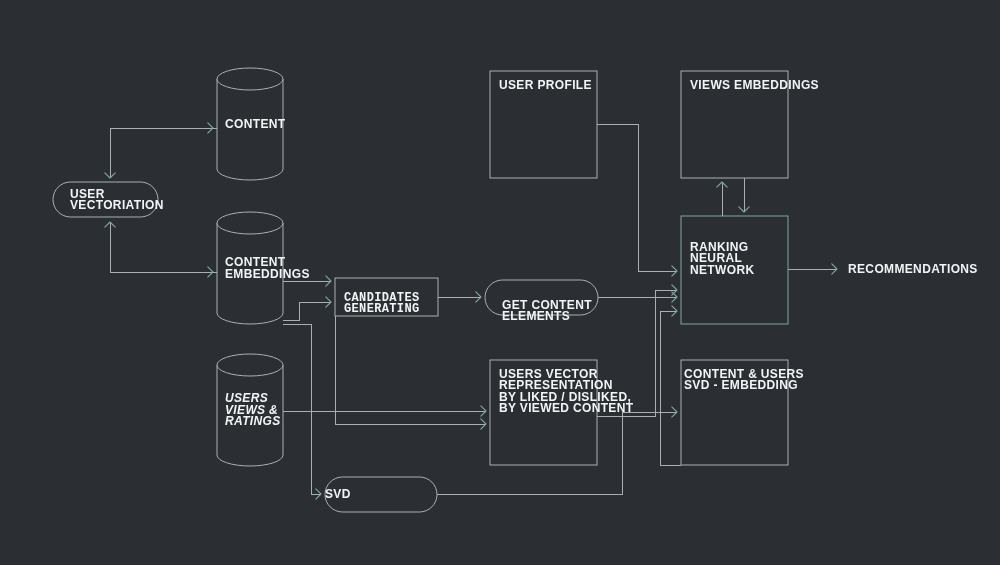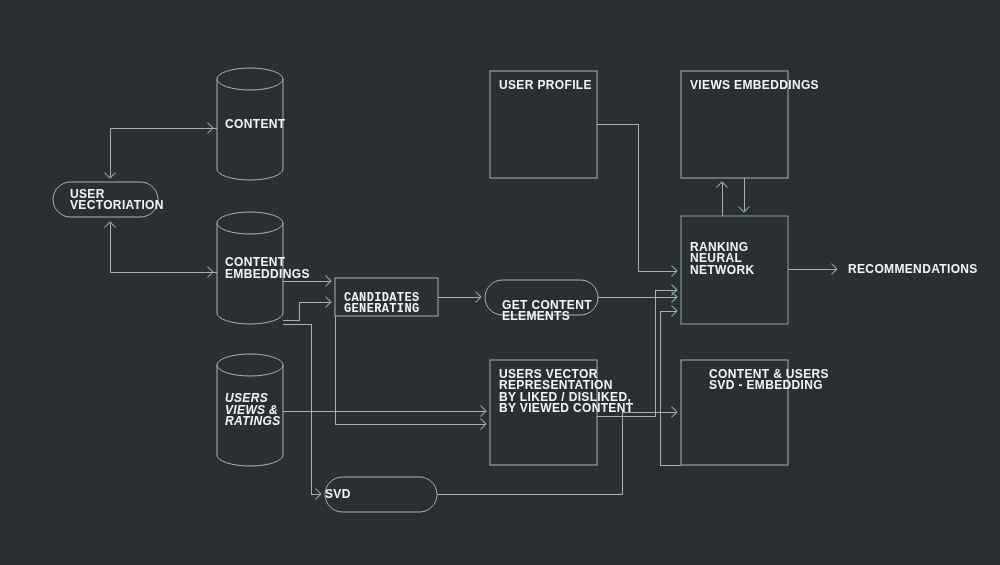--- a/index.html
+++ b/index.html
@@ -181,21 +181,21 @@
       <div class="node-label" style="left: 325px; top: 489.3px;">SVD</div>
       <div class="node-label" style="left: 499px; top: 80px;">USER PROFILE</div>
       <div class="node-label" style="left: 690px; top: 80px;">VIEWS EMBEDDINGS</div>
       <div class="node-label" style="left: 690px; top: 242px;">RANKING
 NEURAL
 NETWORK</div>
       <div class="node-label" style="left: 499px; top: 369px;">USERS VECTOR
 REPRESENTATION
 BY LIKED / DISLIKED,
 BY VIEWED CONTENT</div>
-      <div class="node-label" style="left: 709px; top: 369px;">CONTENT &amp; USERS
+      <div class="node-label" style="left: 684px; top: 369px;">CONTENT &amp; USERS
 SVD - EMBEDDING</div>
       <div class="free-label" style="left: 848px; top: 264px;">RECOMMENDATIONS</div>
     </div>
   <div id="hit-layer">
       <div class="hit" style="left: 53px; top: 182px; width: 105px; height: 35px;"></div>
       <div class="hit" style="left: 217px; top: 68px; width: 66px; height: 112px;"></div>
       <div class="hit" style="left: 217px; top: 212px; width: 66px; height: 112px;"></div>
       <div class="hit" style="left: 217px; top: 354px; width: 66px; height: 112px;"></div>
       <div class="hit" style="left: 335px; top: 278px; width: 103px; height: 38px;"></div>
       <div class="hit" style="left: 485px; top: 280px; width: 113px; height: 35px;"></div>

